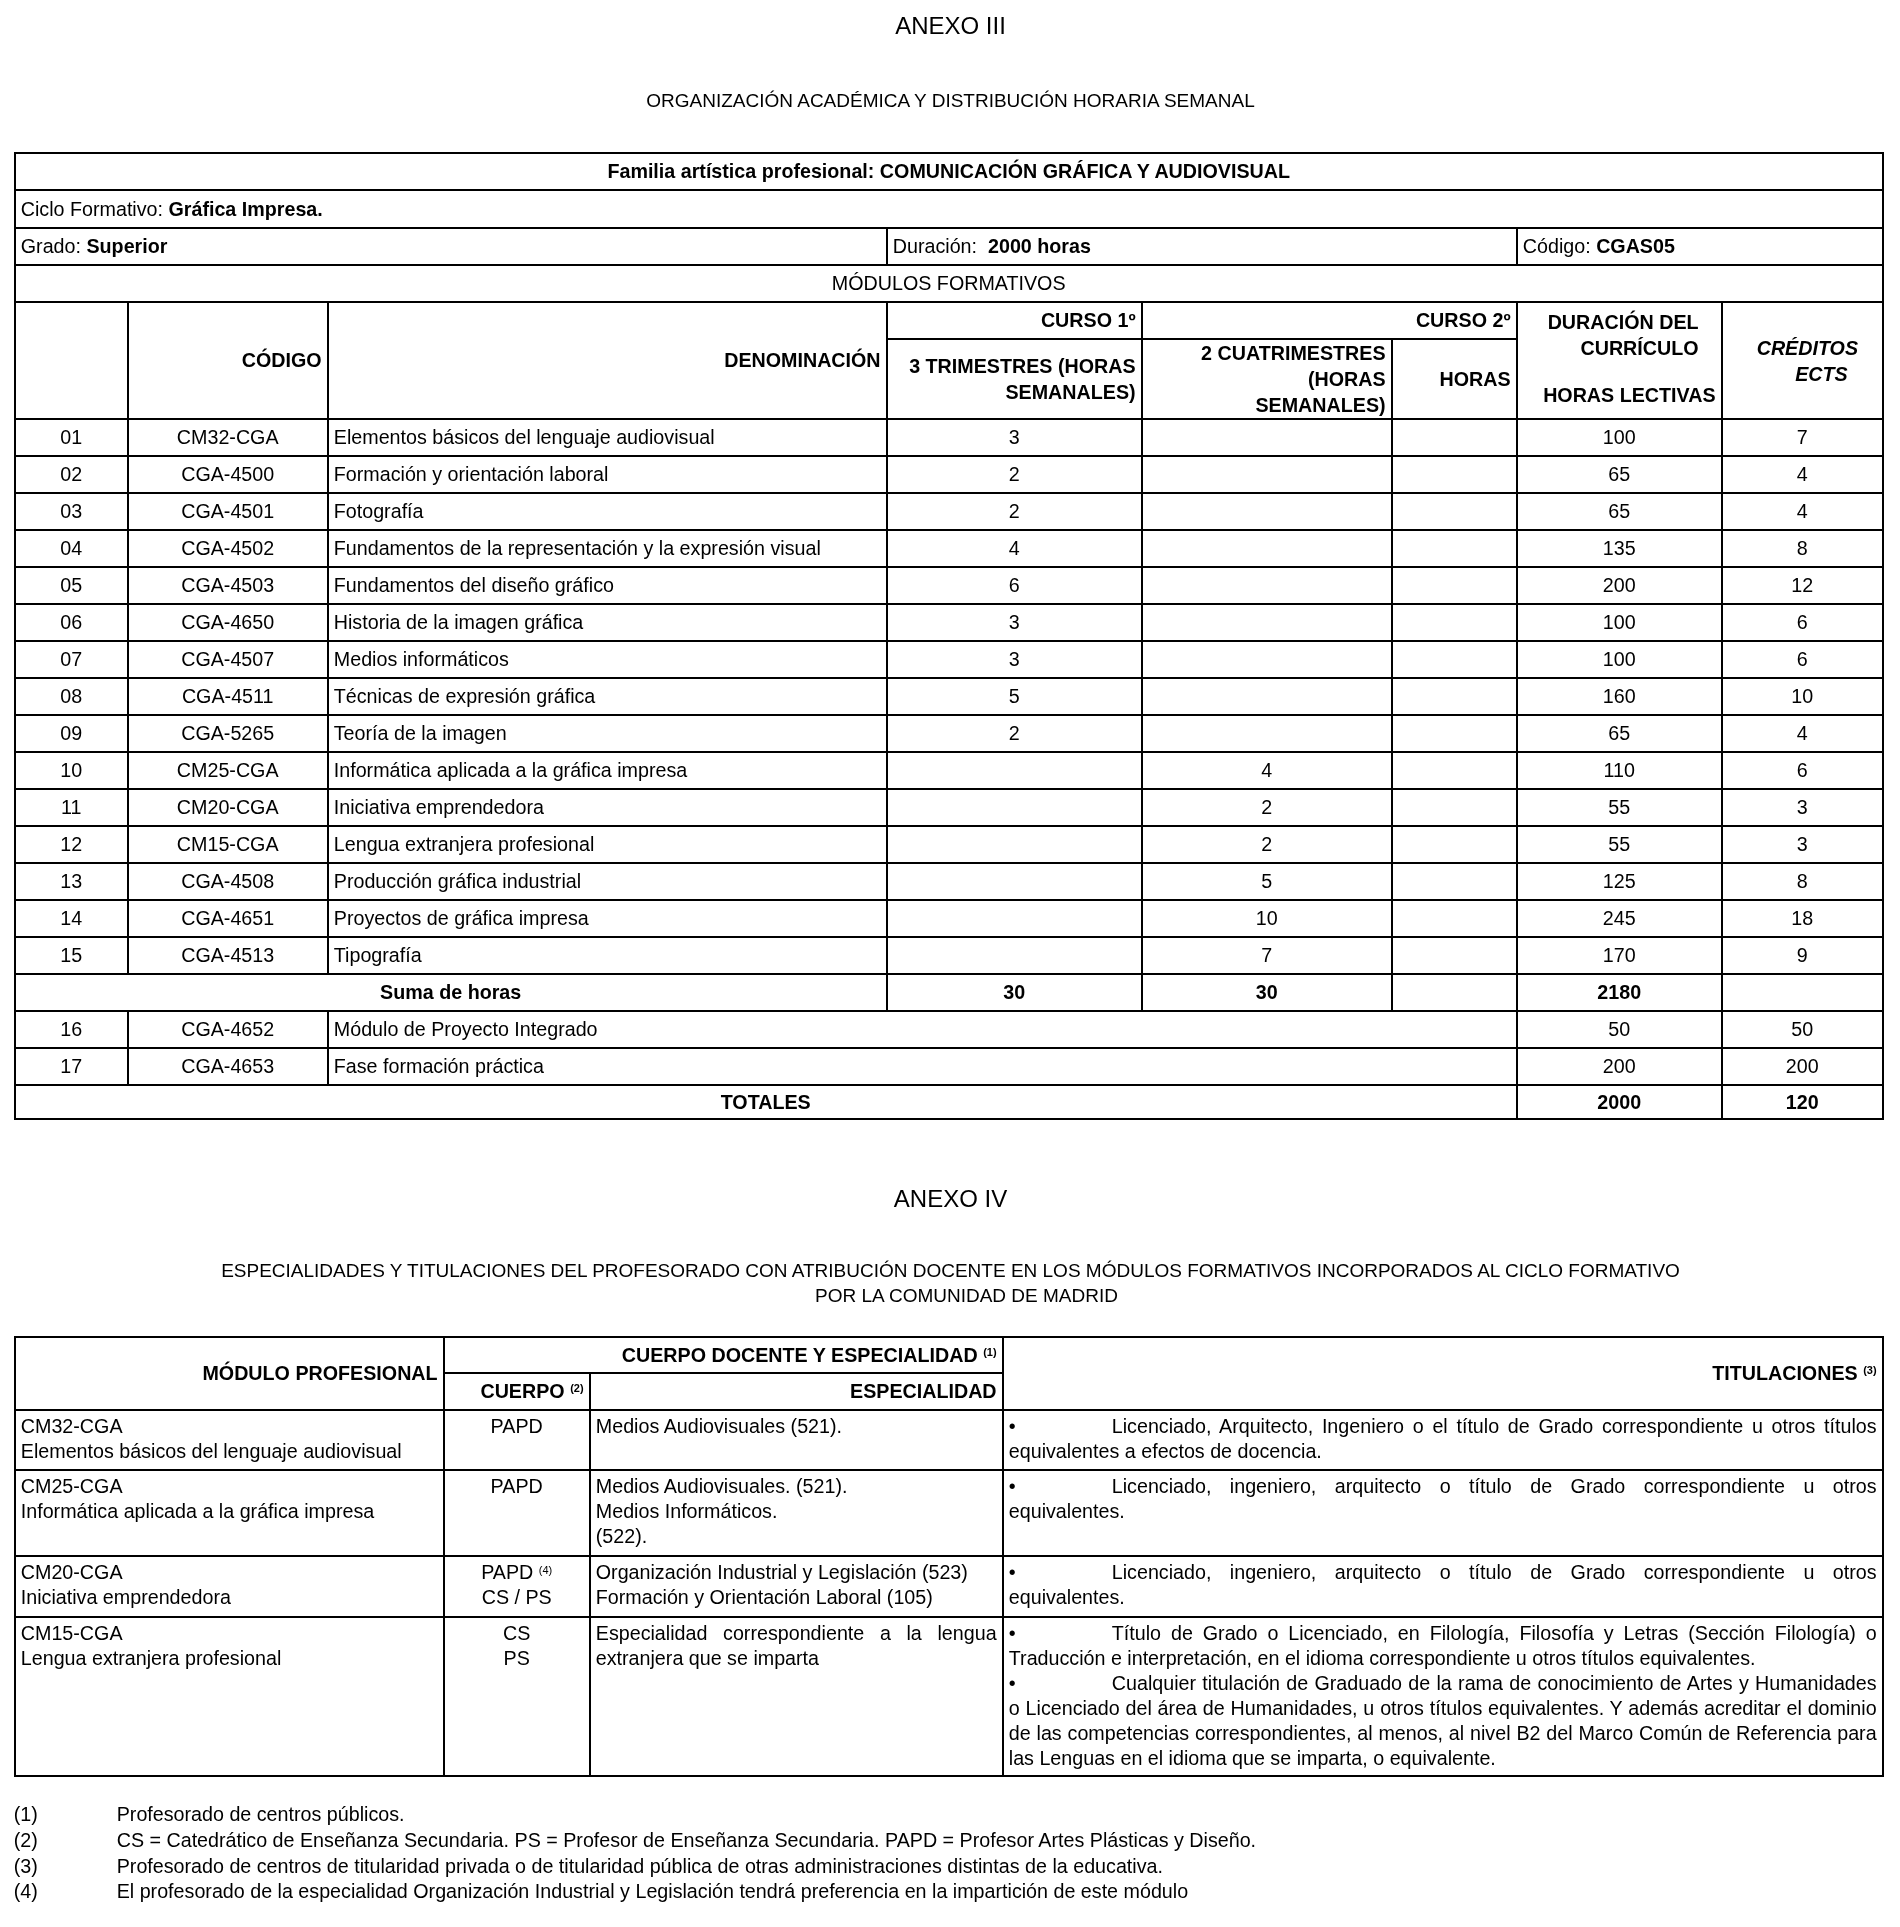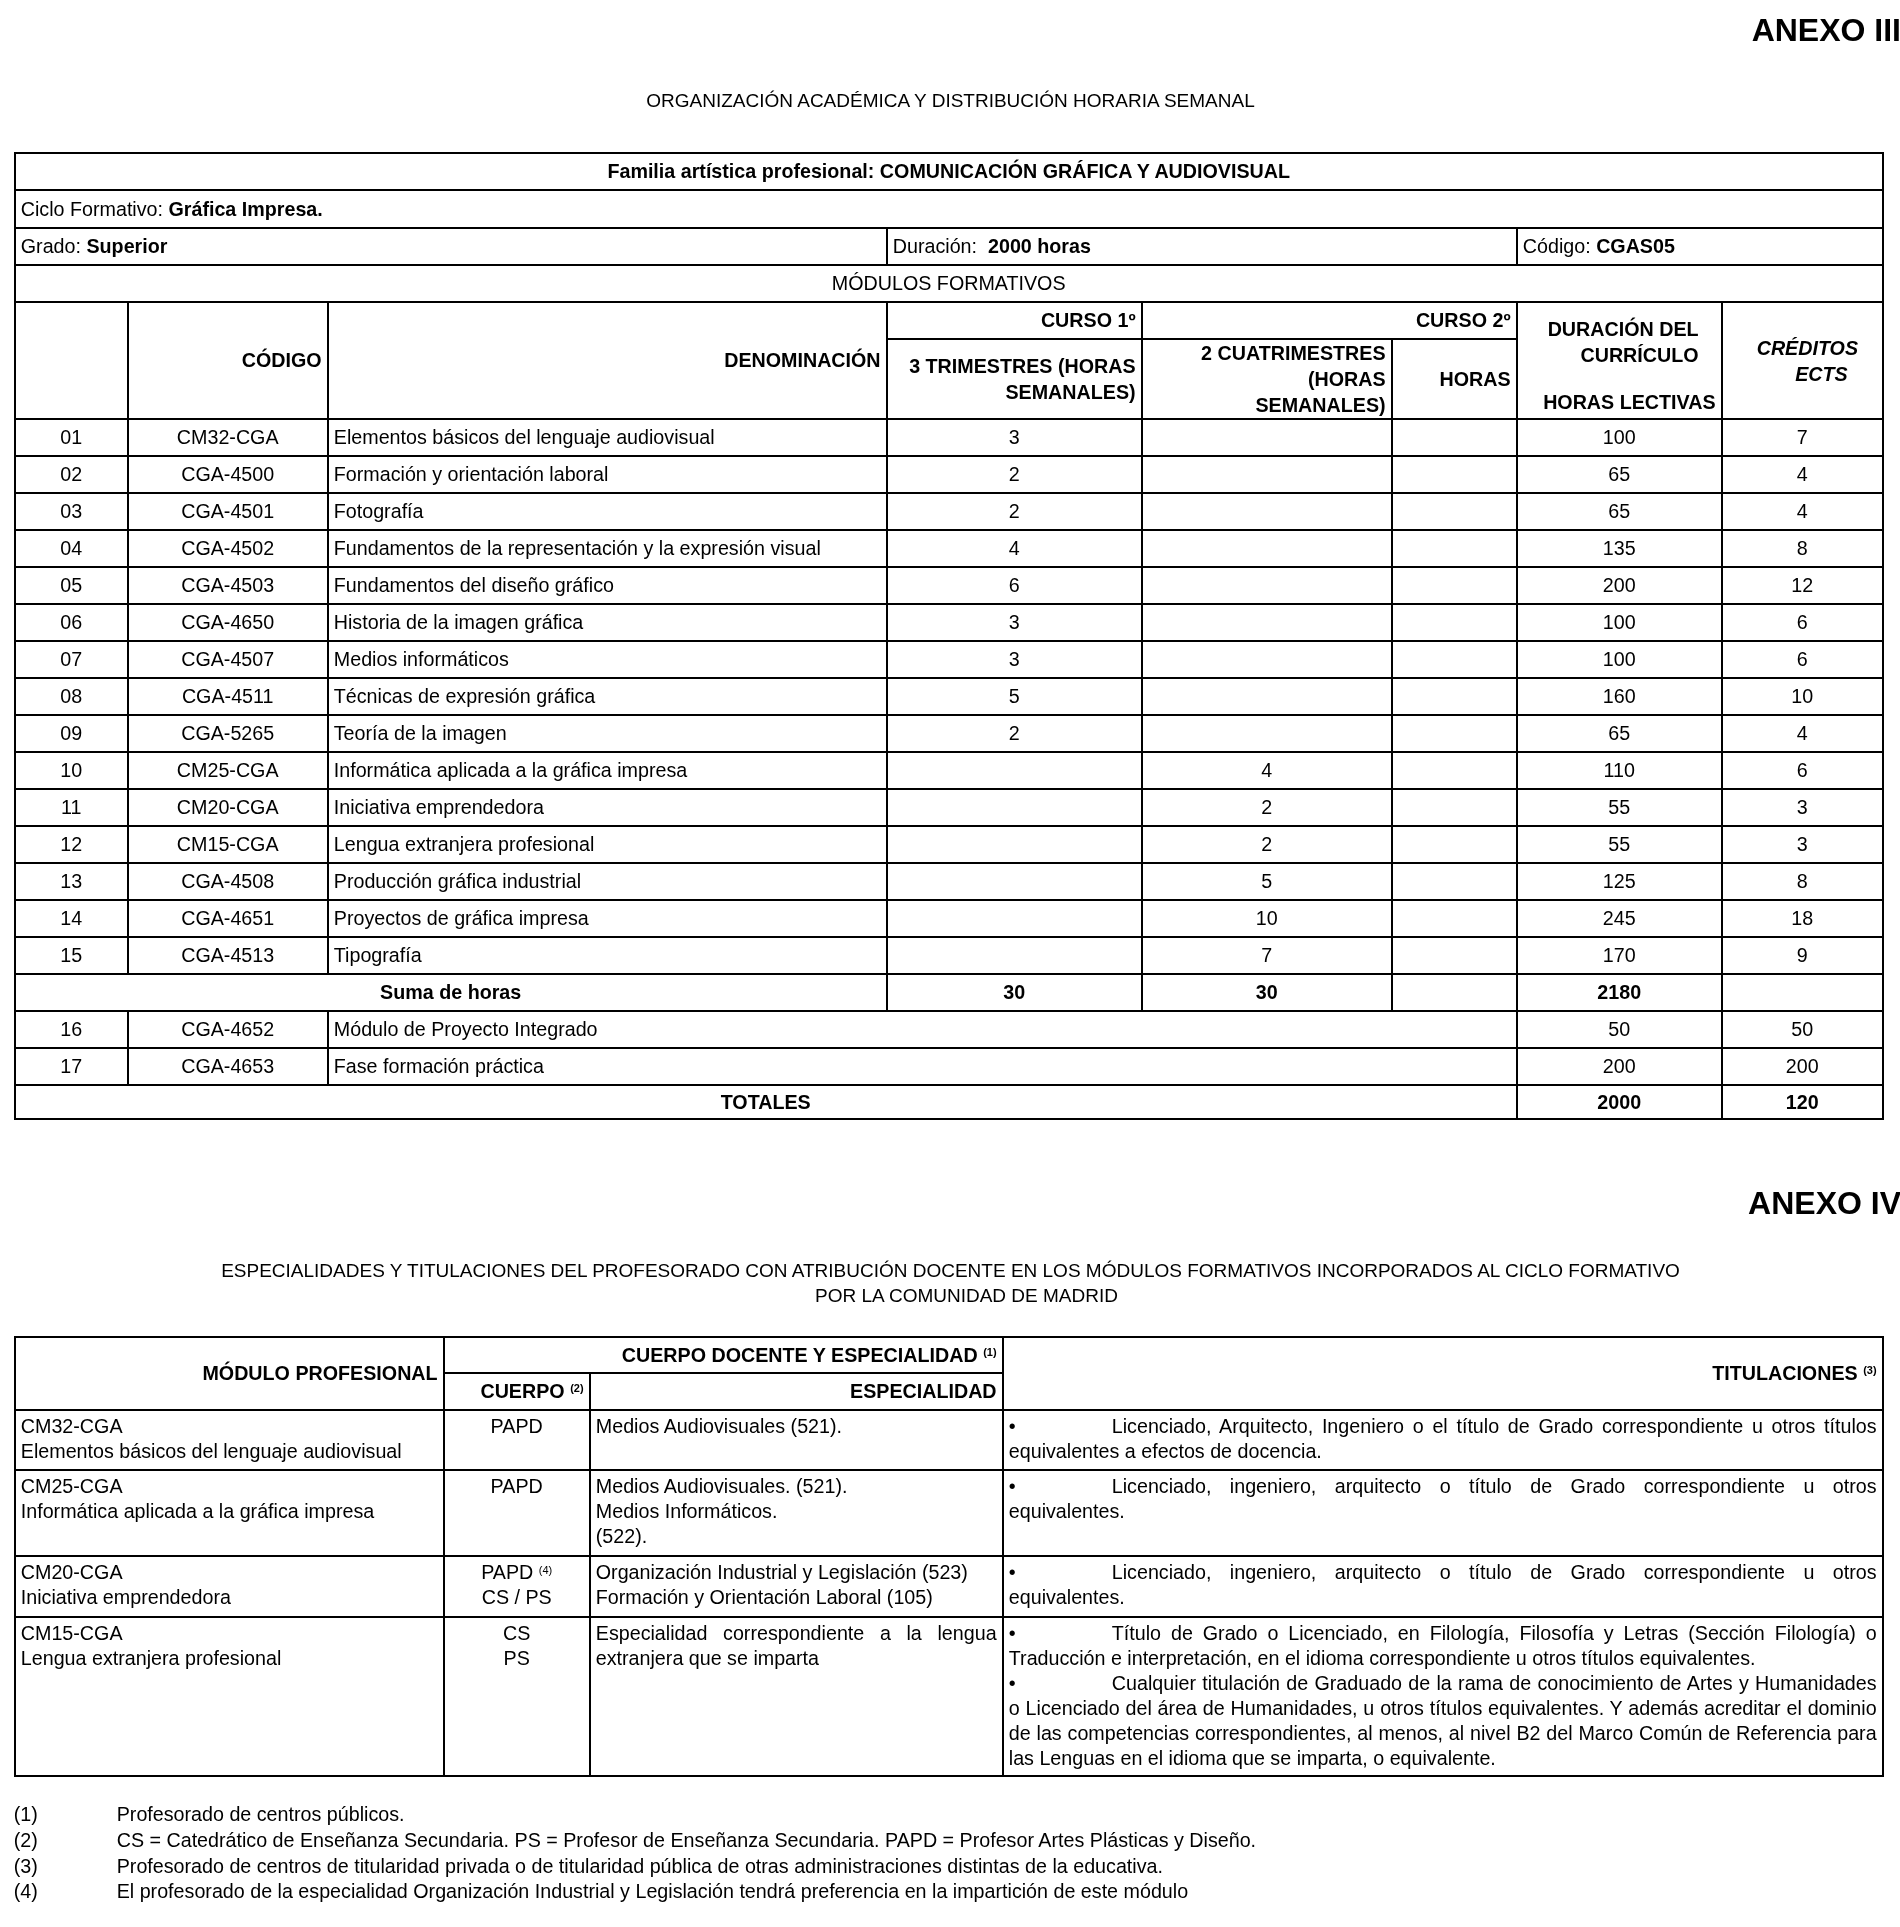--- a/index.html
+++ b/index.html
@@ -1,19 +1,19 @@
 <!DOCTYPE html>
 <html style="font-size:13.7px"><head>
 <meta charset="utf-8">
 <style>
   html, body { margin:0; padding:0; background:#ffffff; }
   body { width:1901px; height:1928px; position:relative; overflow:hidden;
          font-family:"Liberation Sans", sans-serif; color:#000; }
   .title { position:absolute; left:0; width:1901px; text-align:center; }
-  .anexo { font-size:32px; font-weight:bold;text-align:right; }
+  .anexo { font-size:24px; font-weight:normal; }
   .subtitle { font-size:19px; font-weight:normal; line-height:26px; }
   table { position:absolute; border-collapse:collapse; table-layout:fixed; font-size:19.7px; }
   td, th { border:2.6px solid #000; padding:0 5.1px; vertical-align:middle; overflow:hidden; }
   th { font-weight:bold; text-align:right; }
   .c { text-align:center; }
   .b { font-weight:bold; }
   .i { font-style:italic; }
   .l { text-align:left; }
   #t3 { left:13.7px; top:152px; width:1868px; }
   #t3 tr.r td { height:32px; }
@@ -67,21 +67,21 @@
   </tr>
   <tr style="height:37px">
     <td colspan="8" class="c">MÓDULOS FORMATIVOS</td>
   </tr>
   <tr style="height:37px">
     <th rowspan="2"></th>
     <th rowspan="2">CÓDIGO</th>
     <th rowspan="2">DENOMINACIÓN</th>
     <th>CURSO 1º</th>
     <th colspan="2">CURSO 2º</th>
-    <th rowspan="2" style="vertical-align:top;padding-top:13px;line-height:26px;">
+    <th rowspan="2" style="vertical-align:top;padding-top:6px;line-height:26px;">
       <div style="padding:0 17px;">DURACIÓN DEL CURRÍCULO</div>
       <div style="margin-top:20.5px;">HORAS LECTIVAS</div>
     </th>
     <th rowspan="2" class="i" style="padding:0 34px;line-height:26px;">CRÉDITOS ECTS</th>
   </tr>
   <tr style="height:77px">
     <th style="line-height:26px;">3 TRIMESTRES (HORAS SEMANALES)</th>
     <th style="line-height:26px;padding-left:33px;">2 CUATRIMESTRES (HORAS SEMANALES)</th>
     <th>HORAS</th>
   </tr>

